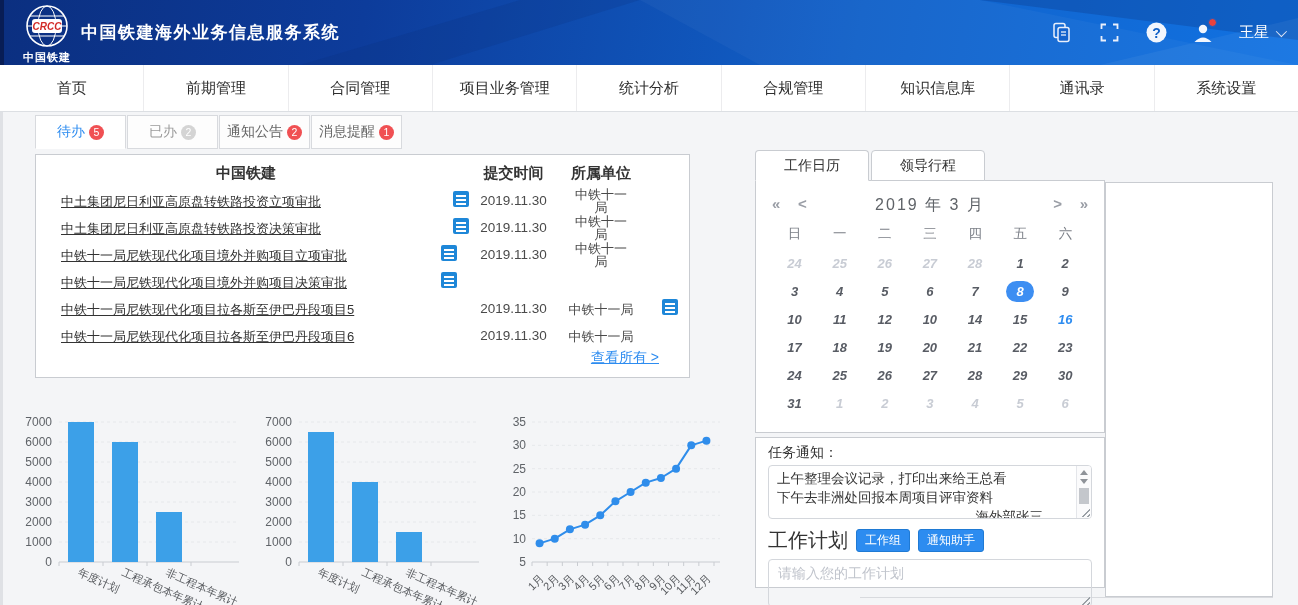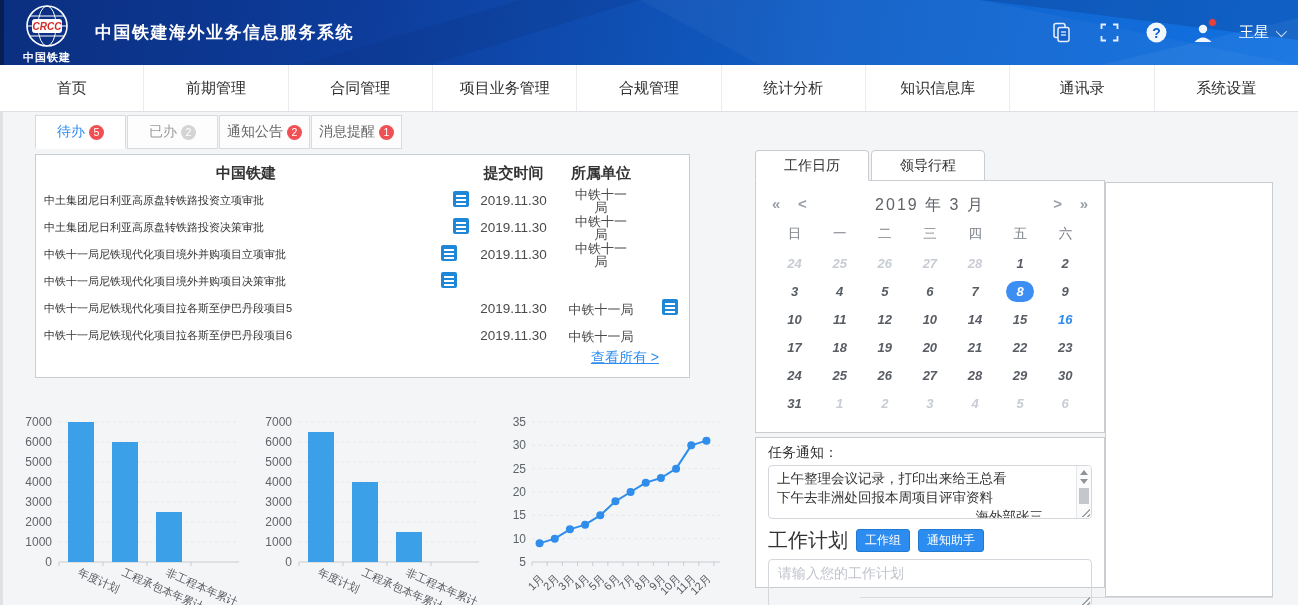--- a/index.html
+++ b/index.html
@@ -7,21 +7,21 @@
   .screen { position:relative; width:1298px; height:605px; background:#f4f5f7; overflow:hidden; }
 
   
   .hdr { position:absolute; left:0; top:0; width:100%; height:65px;
          background:linear-gradient(100deg,#0b2f80 0%,#0d3c9b 28%,#1161c9 66%,#1172e2 100%); }
   .hdr svg.deco { position:absolute; inset:0; }
   .edge-strip { position:absolute; left:0; top:0; width:4px; height:65px; background:#081d55; z-index:3; }
   .edge-strip2 { position:absolute; left:0; top:65px; width:3px; height:540px; background:#dfe1e5; z-index:3; }
   .logo { position:absolute; left:16px; top:4px; width:62px; height:58px; text-align:center; z-index:2; }
   .logo-caption { color:#fff; font-size:11px; font-weight:bold; letter-spacing:1px; margin-top:-2px; }
-  .hdr-title { position:absolute; left:95px; top:21px; color:#fff; font-size:17px; font-weight:bold; letter-spacing:1.5px; z-index:2; }
+  .hdr-title { position:absolute; left:81px; top:21px; color:#fff; font-size:17px; font-weight:bold; letter-spacing:1.5px; z-index:2; }
   .hdr-right { position:absolute; right:14px; top:0; height:65px; display:flex; align-items:center; gap:25px; z-index:2; }
   .hicon { position:relative; width:22px; height:22px; display:flex; align-items:center; justify-content:center; cursor:pointer; }
   .user-wrap { position:relative; }
   .red-dot { position:absolute; right:-3px; top:-4px; width:9px; height:9px; border-radius:50%; background:#e8413c; border:1px solid #1160c7; }
   .hdr-user { color:#fff; font-size:15px; display:flex; align-items:center; gap:7px; cursor:pointer; }
   .chev { width:8px; height:8px; border-right:1.6px solid #dfe6f5; border-bottom:1.6px solid #dfe6f5; transform:rotate(45deg) translateY(-2px); }
 
   
   .nav { position:absolute; left:0; top:65px; width:100%; height:47px; background:#fff; display:flex; border-bottom:1px solid #dcdfe3; }
   .nav-item { flex:1; display:flex; align-items:center; justify-content:center; font-size:15px; color:#2e2e2e; border-right:1px solid #ececee; cursor:pointer; }
@@ -38,21 +38,21 @@
   .badge.red { background:#f05053; }
   .badge.gray { background:#d4d4d4; }
 
   
   .panel { position:absolute; left:35px; top:42px; width:655px; height:224px; background:#fff; border:1px solid #c9ccd1; }
   .thead { position:relative; height:32px; font-size:15px; font-weight:bold; color:#333; }
   .th-name { position:absolute; left:0; width:420px; top:9px; text-align:center; }
   .th-date { position:absolute; left:430px; width:95px; top:9px; text-align:center; }
   .th-unit { position:absolute; left:505px; width:120px; top:9px; text-align:center; }
   .trow { position:relative; height:27px; }
-  .trow .plink { position:absolute; left:8px; top:6px; font-size:11px; color:#333; cursor:pointer; white-space:nowrap; }
+  .trow .plink { position:absolute; left:25px; top:6px; font-size:13px; color:#333; text-decoration:underline; cursor:pointer; white-space:nowrap; }
   .trow .pdate { position:absolute; left:430px; width:95px; top:6px; text-align:center; font-size:13.5px; color:#4a4a4a; }
   .trow .punit { position:absolute; left:505px; width:120px; top:6px; text-align:center; font-size:13px; color:#4a4a4a; }
   .trow .punit.wrap { top:1px; left:537px; width:56px; line-height:13px; }
   .listicon { position:absolute; top:4px; width:16px; height:16px; background:#1e87d8; border-radius:2px; cursor:pointer; }
   .listicon::before { content:""; position:absolute; left:3px; top:4px; width:10px; height:2px; background:#fff; box-shadow:0 4px 0 #fff, 0 8px 0 #fff; height:1.6px; }
   .slot-a { left:417px; } .slot-b { left:405px; } .slot-r { left:626px; }
   .viewall { position:absolute; right:30px; bottom:10px; font-size:14px; color:#2d8cf0; text-decoration:underline; cursor:pointer; }
 
   
   .chart { position:absolute; top:288px; height:205px; }
@@ -158,22 +158,22 @@
         <span class="chev"></span>
       </div>
     </div>
   </div>
 
   <div class="nav">
       <div class="nav-item active">首页</div>
       <div class="nav-item">前期管理</div>
       <div class="nav-item">合同管理</div>
       <div class="nav-item">项目业务管理</div>
+      <div class="nav-item">统计分析</div>
       <div class="nav-item">合规管理</div>
-      <div class="nav-item">统计分析</div>
       <div class="nav-item">知识信息库</div>
       <div class="nav-item">通讯录</div>
       <div class="nav-item">系统设置</div>
     </div>
 
   <div class="content">
     <div class="edge-strip2" style="top:0;height:493px;"></div>
 
     <div class="tabs">
         <div class="tab active">

